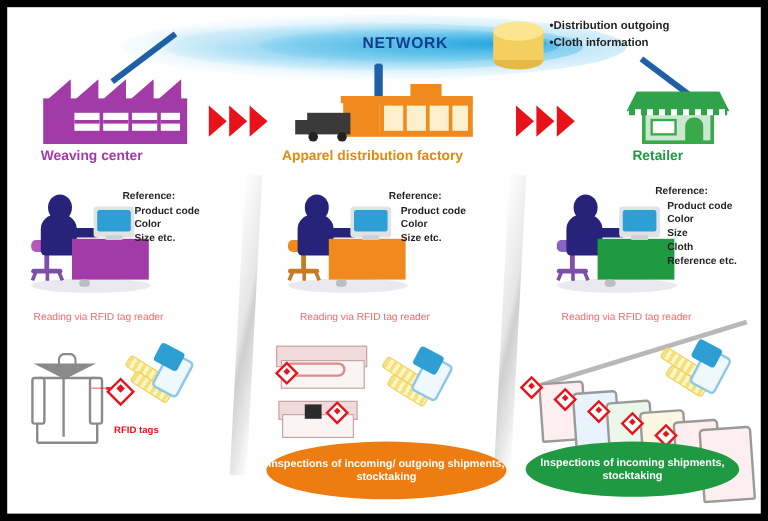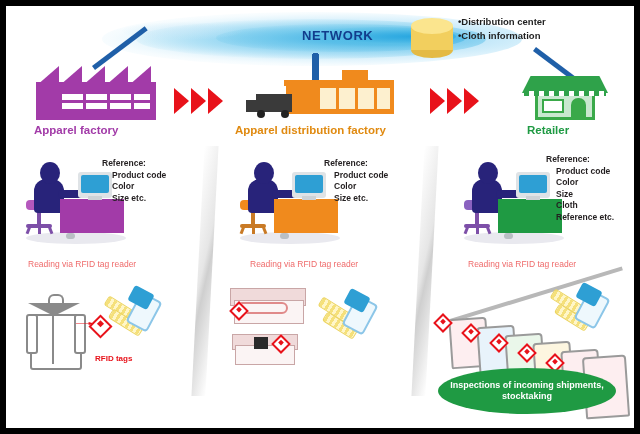--- a/index.html
+++ b/index.html
@@ -154,41 +154,41 @@
   </div>
   <div class="network-label">NETWORK</div>
 
   <div class="db">
     <div class="db-bot"></div>
     <div class="db-body"></div>
     <div class="db-top"></div>
   </div>
 
   <div class="netnotes">
-    <div>•Distribution center</div>
+    <div>•Distribution outgoing</div>
     <div>•Cloth information</div>
   </div>
 
   <div class="conn" style="left:86px;top:60px;width:66px;height:5px;transform:rotate(-37deg);"></div>
   <div class="conn" style="left:307px;top:47px;width:5px;height:26px;"></div>
   <div class="conn" style="left:530px;top:41px;width:60px;height:5px;transform:rotate(37deg);"></div>
 
   <div class="fac">
     <div class="fac-base"></div>
     <div class="fac-tooth" style="left:0px;"></div>
     <div class="fac-tooth" style="left:23px;"></div>
     <div class="fac-tooth" style="left:46px;"></div>
     <div class="fac-tooth" style="left:69px;"></div>
     <div class="fac-tooth" style="left:92px;"></div>
     <div class="fac-win" style="left:26px;"></div>
     <div class="fac-win" style="left:50px;"></div>
     <div class="fac-win" style="left:74px;"></div>
     <div class="fac-win" style="left:98px;width:16px;"></div>
   </div>
-  <div class="node-label" style="left:28px;top:118px;color:#a23ba8;">Apparel factory</div>
+  <div class="node-label" style="left:28px;top:118px;color:#a23ba8;">Weaving center</div>
 
   <div class="arrows" style="left:168px;top:82px;">
     <div class="arrow"></div>
         <div class="arrow"></div>
         <div class="arrow"></div>
   </div>
 
   <div class="wh">
     <div class="chimney"></div>
     <div class="wh-box" style="left:28px;top:14px;width:110px;height:6px;"></div>
@@ -309,20 +309,23 @@
     <div class="tag tag-sm" style="left:42px;top:3px;"></div>
   </div>
 
   <div class="reader" style="left:316px;top:286px;">
     <div class="wave" style="left:-4px;top:12px;width:30px;transform:rotate(32deg);"></div>
     <div class="wave" style="left:0px;top:28px;width:34px;transform:rotate(32deg);"></div>
     <div class="gun-grip"></div>
     <div class="gun-head"></div>
   </div>
 
+  <div class="pill two">
+    <span>Inspections of incoming/ outgoing shipments, stocktaking</span>
+  </div>
 
   <div class="desk-scene" style="left:452px;top:148px;">
     <div class="shadow"></div>
     <div class="chair-seat" style="background:#8a62c0;"></div>
     <div class="chair-pole"></div>
         <div class="chair-base"></div>
     <div class="chair-leg" style="left:7px;transform:rotate(22deg);"></div>
     <div class="chair-leg" style="left:18px;"></div>
     <div class="chair-leg" style="left:29px;transform:rotate(-22deg);"></div>
     <div class="person-body"></div>

